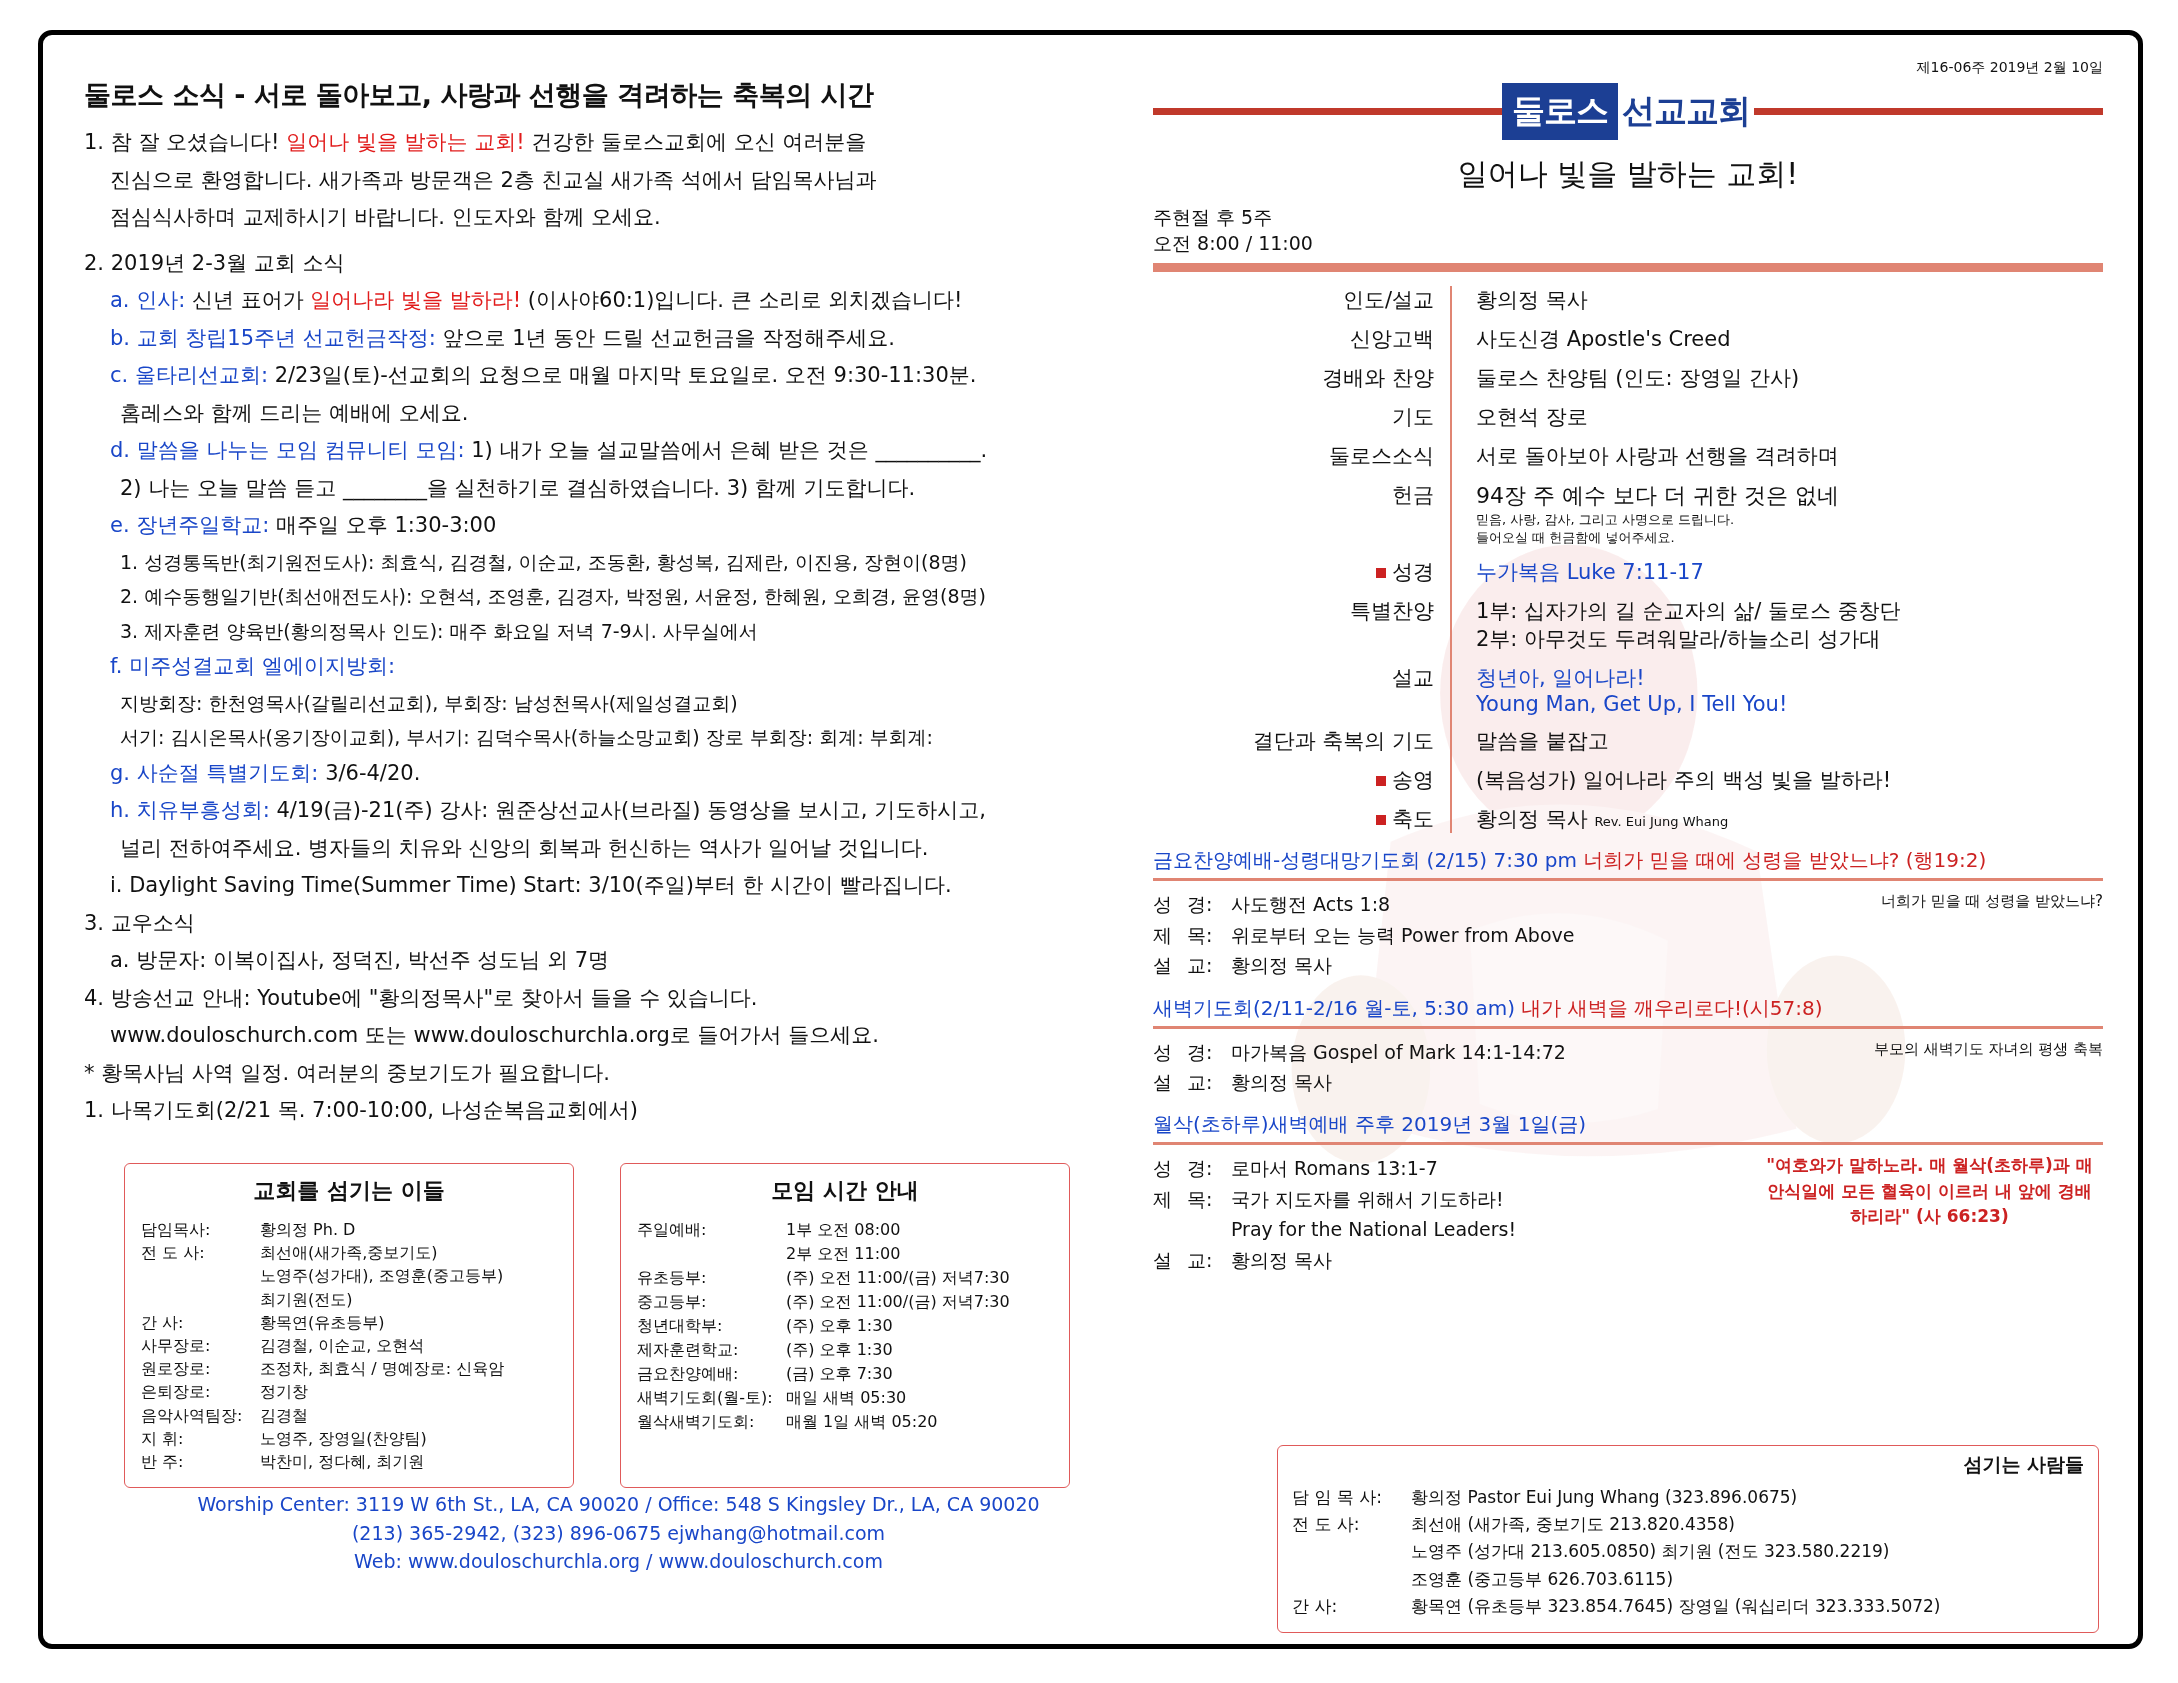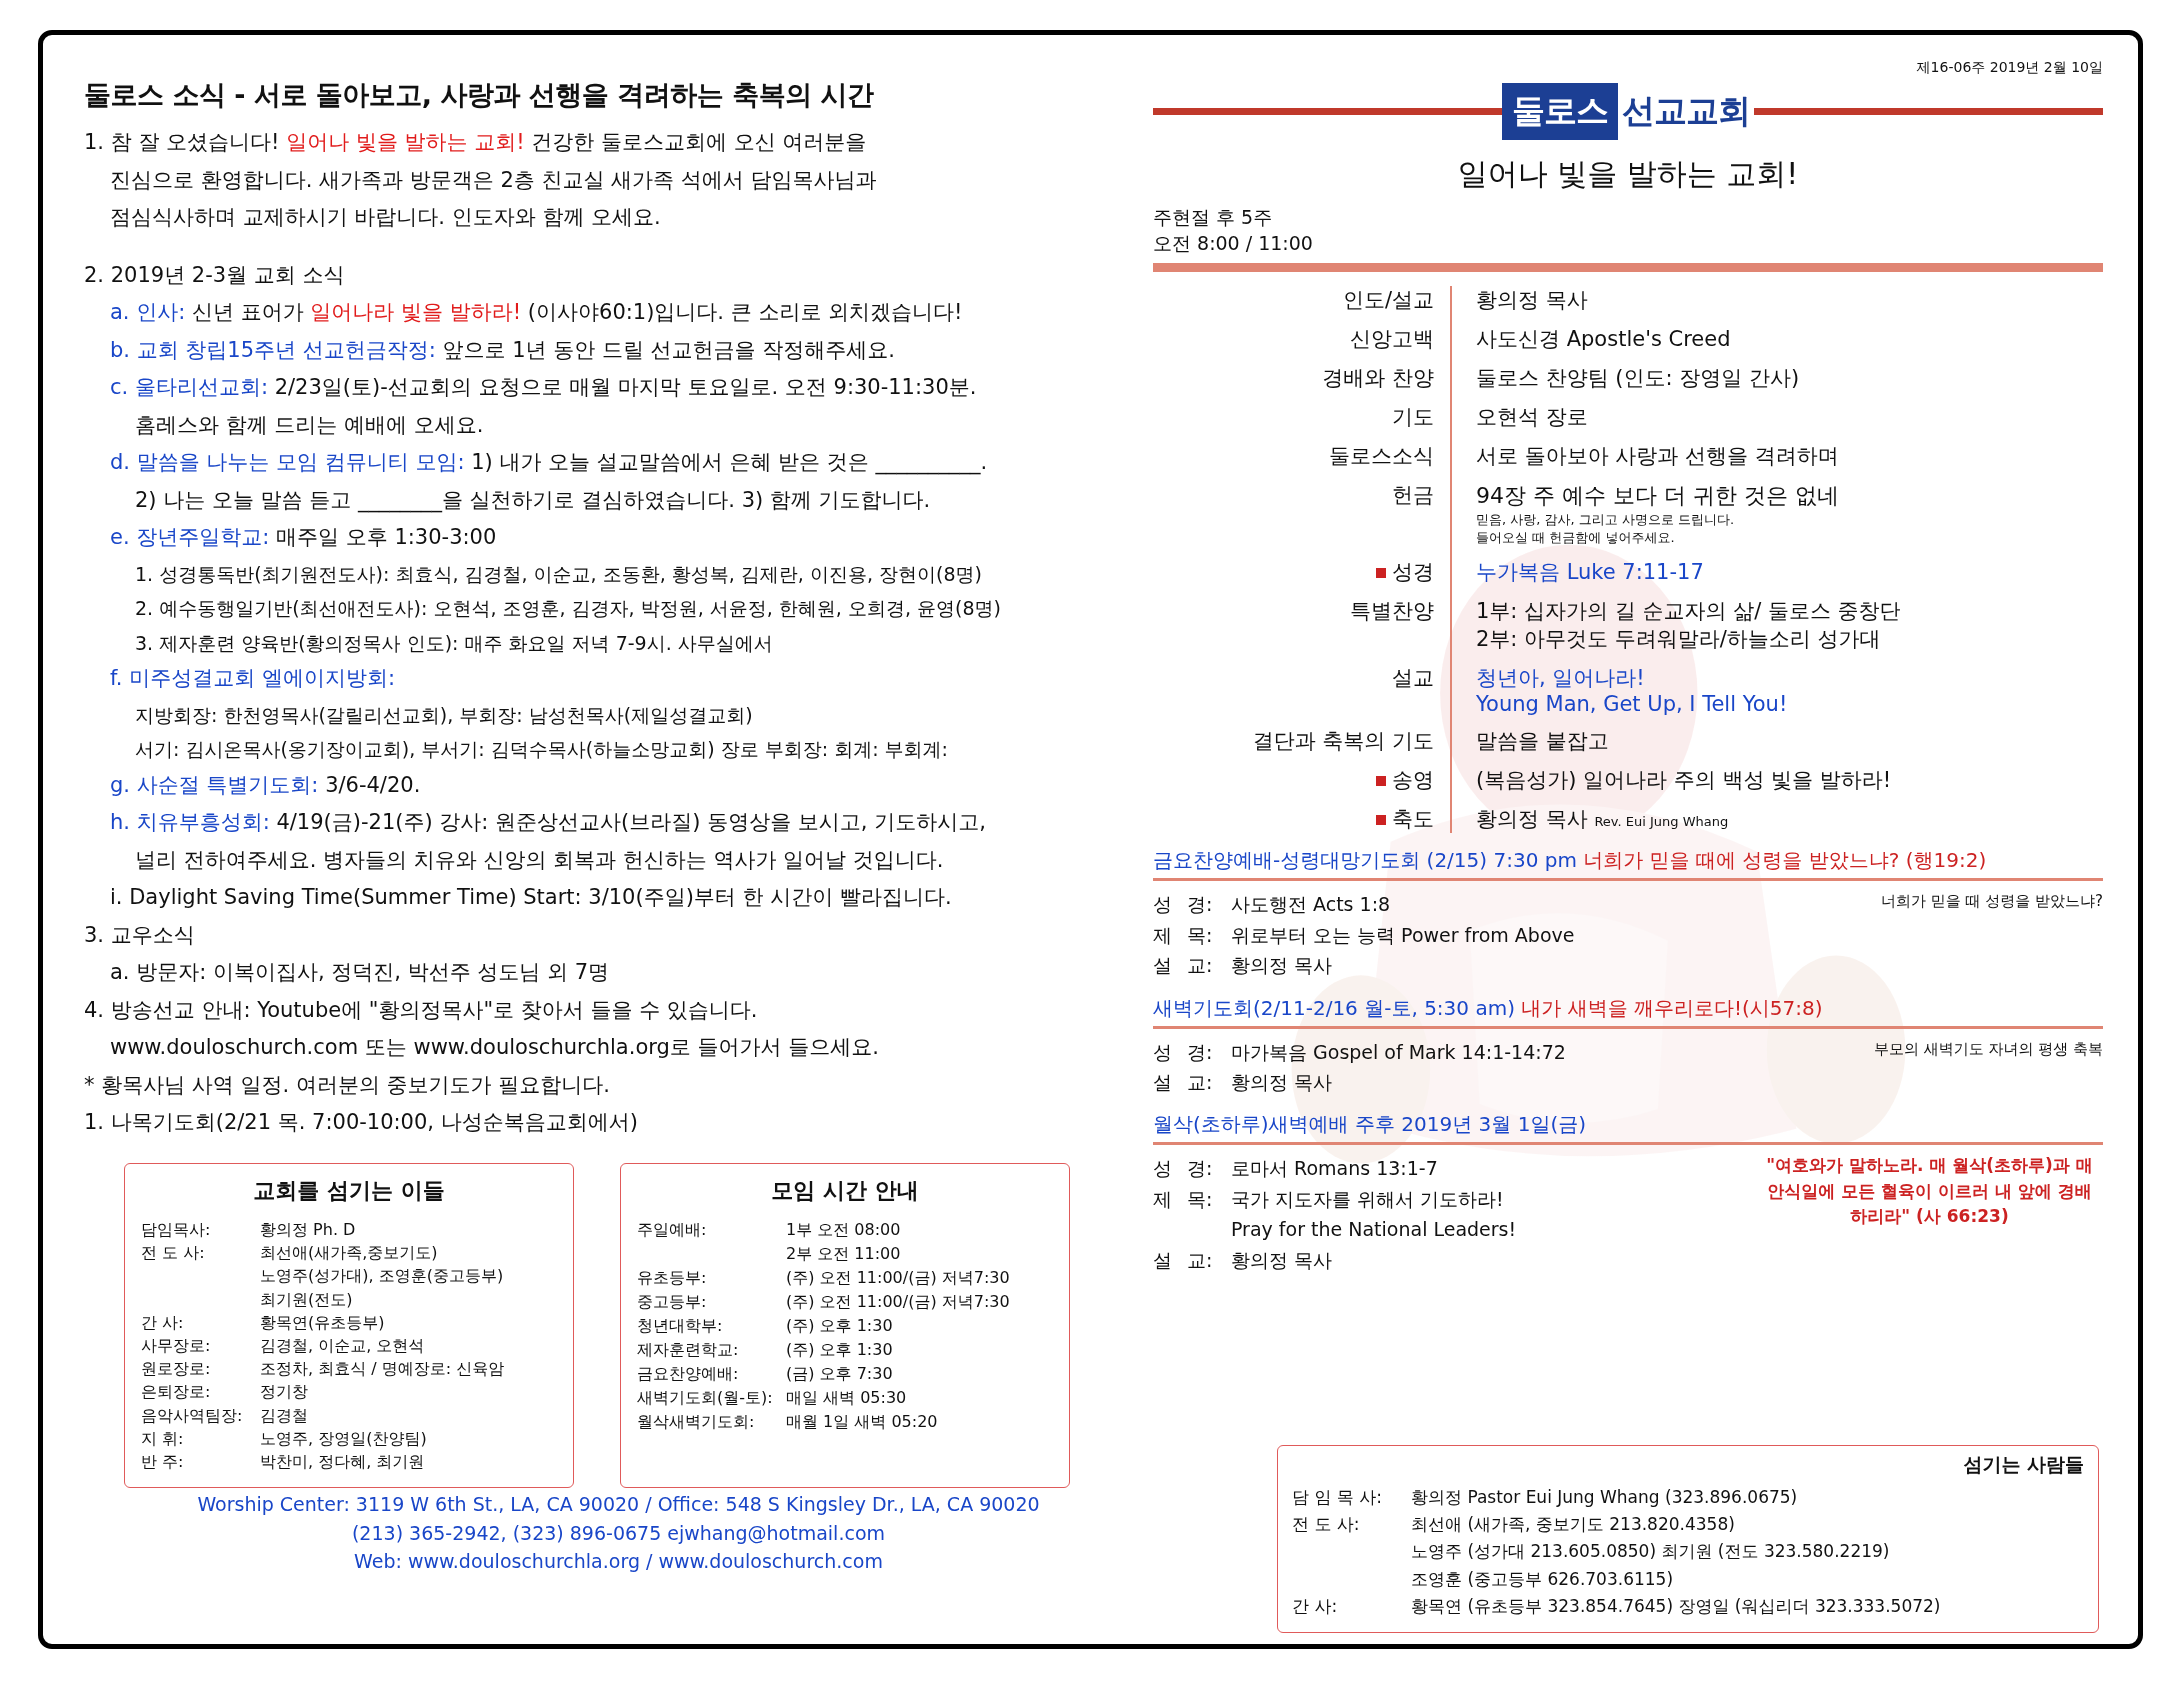--- a/index.html
+++ b/index.html
@@ -9,21 +9,21 @@
   .col-left{position:absolute;left:84px;top:77px;width:1069px;}
   .col-right{position:absolute;left:1153px;top:59px;width:950px;}
 
   h1.left-title{font-size:27px;font-weight:bold;color:#111;margin:0 0 14px 0;letter-spacing:-0.5px;}
   .red{color:#e11b1b;}
   .blue{color:#1946c8;}
 
   .item{font-size:21px;line-height:1.5;margin:6px 0;color:#111;}
   .item .lbl{color:#1946c8;}
   .indent1{margin-left:26px;}
-  .indent2{margin-left:51px;}
+  .indent2{margin-left:36px;}
   .sm{font-size:19px;}
 
   
   .boxes{position:absolute;left:124px;top:1163px;width:1000px;display:flex;gap:46px;}
   .box{border:1.5px solid #e05a5a;border-radius:6px;padding:10px 16px 14px 16px;}
   .box1{width:416px;}
   .box2{width:416px;}
   .box-title{text-align:center;font-size:22px;font-weight:bold;margin:2px 0 12px 0;}
   .kv{font-size:16px;line-height:1.45;display:flex;}
   .kv .k{width:119px;flex:0 0 119px;}
@@ -86,21 +86,21 @@
 
     <div class="item">
       <span>1.</span>
       <span>참 잘 오셨습니다!</span>
       <span class="red">일어나 빛을 발하는 교회!</span>
       <span>건강한 둘로스교회에 오신 여러분을</span>
     </div>
     <div class="item indent1">진심으로 환영합니다. 새가족과 방문객은 2층 친교실 새가족 석에서 담임목사님과</div>
     <div class="item indent1">점심식사하며 교제하시기 바랍니다. 인도자와 함께 오세요.</div>
 
-    <div class="item" style="margin-top:26px">2. 2019년 2-3월 교회 소식</div>
+    <div class="item" style="margin-top:14px">2. 2019년 2-3월 교회 소식</div>
 
     <div class="item indent1">
       <span class="lbl">a. 인사:</span>
       <span>신년 표어가</span>
       <span class="red">일어나라 빛을 발하라!</span>
       <span>(이사야60:1)입니다. 큰 소리로 외치겠습니다!</span>
     </div>
 
     <div class="item indent1">
       <span class="lbl">b. 교회 창립15주년 선교헌금작정:</span>

